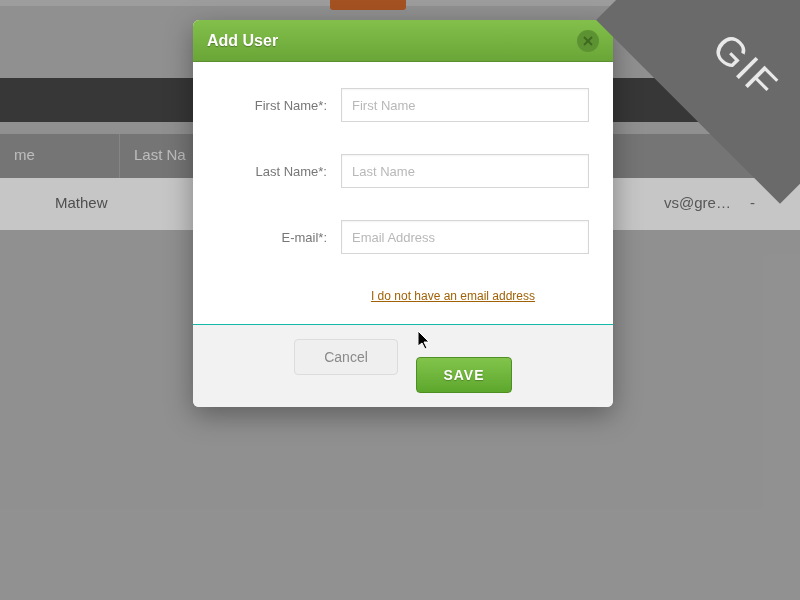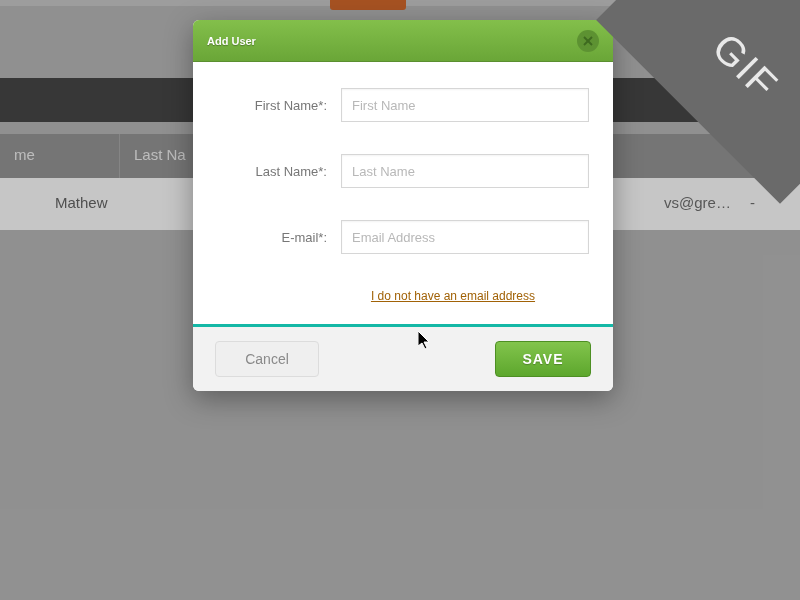--- a/index.html
+++ b/index.html
@@ -14,37 +14,37 @@
     .bg-tableheader { position:absolute; top:134px; left:0; width:100%; height:44px; background:#8f8f8f; display:flex; color:#f2f2f2; font-size:15px; }
     .bg-tableheader .cell { padding:12px 14px; border-right:1px solid rgba(255,255,255,0.2); }
     .bg-row { position:absolute; top:178px; left:0; width:100%; background:#ffffff; height:52px; display:flex; font-size:15px; color:#5a5a5a; }
     .bg-row .cell { padding:16px 14px; }
 
     .overlay-dim { position:absolute; inset:0; background:rgba(50,50,50,0.28); }
 
     
     .modal { position:absolute; left:193px; top:20px; width:420px; background:#ffffff; border-radius:6px; box-shadow:0 8px 28px rgba(0,0,0,0.35); overflow:hidden; }
     .modal-header { background:#77b43f; background:linear-gradient(#83bf4b,#6aa637); height:42px; display:flex; align-items:center; justify-content:space-between; padding:0 14px; border-bottom:1px solid #5b8f30; }
-    .modal-title { color:#ffffff; font-size:11px; font-weight:bold; text-shadow:0 1px 1px rgba(0,0,0,0.3); }
+    .modal-title { color:#ffffff; font-size:16px; font-weight:bold; text-shadow:0 1px 1px rgba(0,0,0,0.3); }
     .close-btn { width:22px; height:22px; border-radius:50%; background:#5d9232; display:flex; align-items:center; justify-content:center; cursor:pointer; }
     .close-btn svg { display:block; }
 
     .modal-body { padding:26px 24px 18px 24px; }
     .form-row { display:flex; align-items:center; margin-bottom:32px; }
     .form-label { width:124px; text-align:right; color:#777; font-size:13px; padding-right:14px; }
     .form-input { flex:1; height:34px; border:1px solid #d6d6d6; border-radius:0; padding:0 10px; font-size:13px; color:#444; background:#fff; box-shadow:inset 0 1px 2px rgba(0,0,0,0.05); }
     .form-input::placeholder { color:#b8b8b8; }
     .form-input.suffix { color:#c9c9c9; text-align:right; background:#fdfdfd; }
     .link-row { text-align:center; margin:4px 0 2px 100px; }
     .link-row a { color:#a16207; font-size:12px; text-decoration:underline; cursor:pointer; }
 
-    .modal-footer { background:#f2f2f2; border-top:3px solid #14b8a6; padding:14px 22px; display:flex; justify-content:space-between; gap:18px; }
+    .modal-footer { background:#f2f2f2; border-top:1px solid #14b8a6; padding:14px 22px; display:flex; justify-content:center; gap:18px; }
     .btn { height:36px; border-radius:4px; font-size:14px; cursor:pointer; display:inline-flex; align-items:center; justify-content:center; }
     .btn-cancel { width:104px; background:#efefef; border:1px solid #dcdcdc; color:#8a8a8a; }
-    .btn-save { width:96px; background:linear-gradient(#82c44c,#5da72d); border:1px solid #4d8f23; color:#ffffff; font-weight:bold; letter-spacing:1px; text-shadow:0 1px 1px rgba(0,0,0,0.25); }
+    .btn-save { width:96px; background:linear-gradient(#82c44c,#5da72d); border:1px solid #4d8f23; color:#ffffff; font-weight:bold; letter-spacing:1px; text-shadow:0 1px 1px rgba(0,0,0,0.25);margin-top:18px; }
 
     
     .gif-corner { position:absolute; top:-110px; right:-110px; width:260px; height:260px; background:#6a6a6a; transform:rotate(45deg); }
     .gif-text { position:absolute; top:44px; right:18px; transform:rotate(45deg); color:#e9e9e9; font-size:40px; font-weight:300; font-family:'Segoe UI',Arial,sans-serif; letter-spacing:2px; pointer-events:none; }
 
     
     .cursor { position:absolute; left:418px; top:331px; pointer-events:none; }
   </style>
 </head>
 <body>

